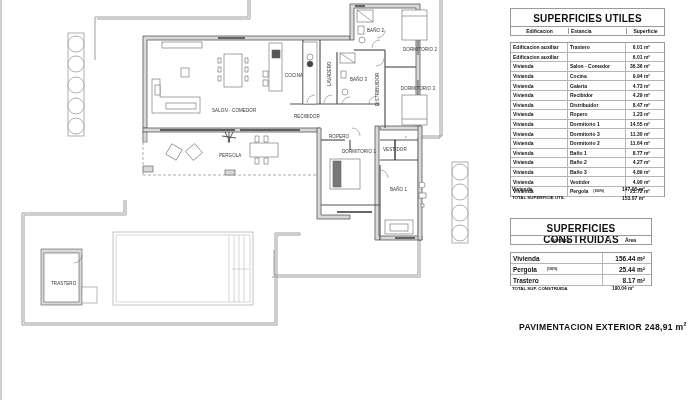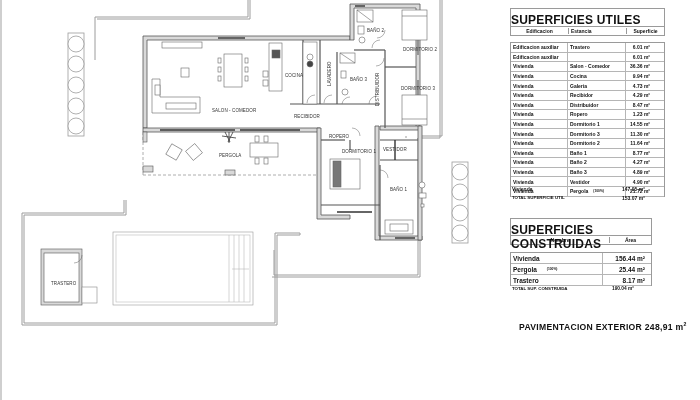--- a/index.html
+++ b/index.html
@@ -5,21 +5,21 @@
   html, body { margin:0; padding:0; background:#ffffff; }
   body { width:700px; height:400px; position:relative; overflow:hidden; font-family:"Liberation Sans", sans-serif; color:#222; }
   .frame { position:absolute; left:0; top:0; width:700px; height:400px; }
   .border-left { position:absolute; left:0; top:0; width:2px; height:400px; background:#cfcfcf; }
   svg.plan { position:absolute; left:0; top:0; }
   .lbl { position:absolute; font-size:4.5px; color:#333; letter-spacing:0.1px; white-space:nowrap; }
   .lbl.v { transform:rotate(-90deg); transform-origin:left top; }
 
   
   .tbl-box { position:absolute; border:1px solid #9a9a9a; background:#fff; }
-  .tbl-title { font-weight:bold; font-size:12px; color:#111; letter-spacing:0.2px; }
+  .tbl-title { font-weight:bold; font-size:10px; text-align:center; color:#111; letter-spacing:0.2px; }
   .hdr-row { position:absolute; display:flex; font-size:5px; color:#111; font-weight:bold; }
   .rows { position:absolute; border:1px solid #9a9a9a; border-bottom:none; }
   .row { display:flex; height:8.6px; border-bottom:1px solid #b5b5b5; font-size:5px; font-weight:bold; color:#111; align-items:center; }
   .row .c1 { width:86px; padding-left:2px; border-right:1px solid #b5b5b5; height:100%; display:flex; align-items:center; }
   .row .c2 { width:60px; padding-left:2px; border-right:1px solid #b5b5b5; height:100%; display:flex; align-items:center; }
   .row .c3 { flex:1; text-align:right; padding-right:14px; }
   .small-note { font-size:3.3px; font-weight:bold; margin-left:5px; }
   .plain-row { position:absolute; display:flex; font-size:5px; font-weight:bold; color:#111; }
   .crow { display:flex; height:10px; border-bottom:1px solid #b5b5b5; font-size:6.5px; font-weight:bold; color:#111; align-items:center; }
   .crow .n { flex:1; padding-left:2px; border-right:1px solid #b5b5b5; height:100%; display:flex; align-items:center; }

